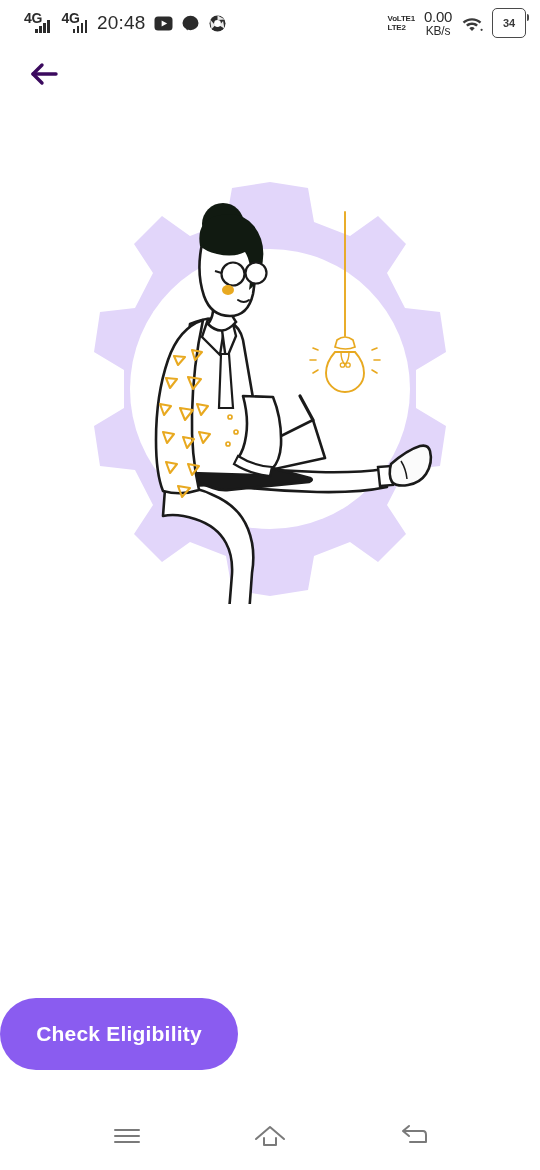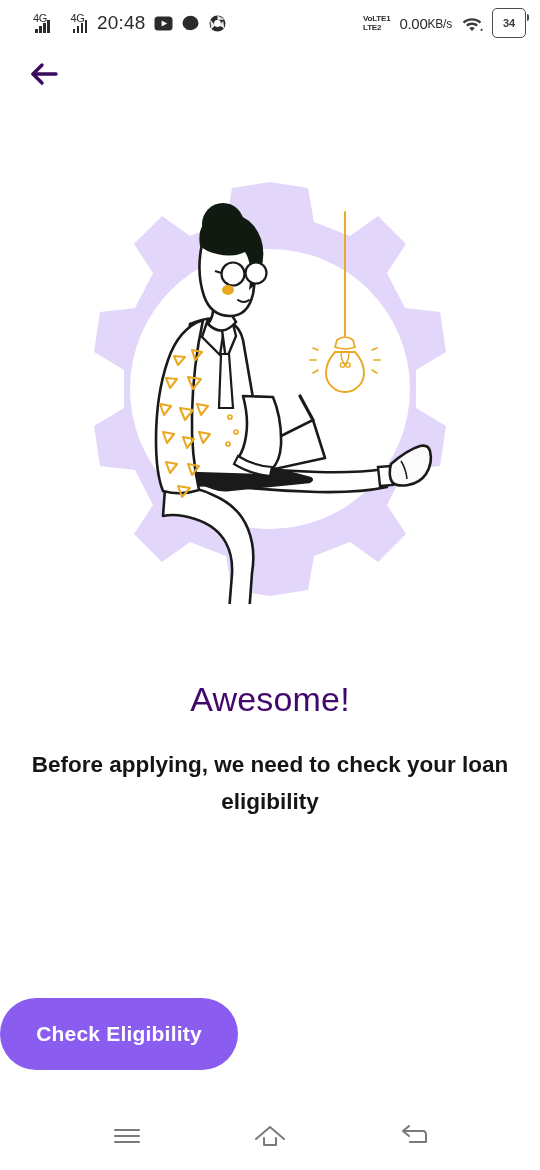--- a/index.html
+++ b/index.html
@@ -24,35 +24,35 @@
     display:flex;
     align-items:center;
     justify-content:space-between;
     padding:0 14px 0 20px;
     color:#2b2b2b;
   }
   .status-left { display:flex; align-items:center; gap:8px; }
   .status-right { display:flex; align-items:center; gap:9px; }
 
   .sig { display:flex; align-items:flex-end; gap:1px; position:relative; padding-left:15px; height:20px;}
-  .sig .g { position:absolute; left:13px; top:1px; font-size:11px; font-weight:normal; letter-spacing:-0.4px; line-height:9px;}
+  .sig .g { position:absolute; left:4px; top:1px; font-size:14px; font-weight:bold; letter-spacing:-0.4px; line-height:9px;}
   .sig .bars { display:flex; align-items:flex-end; gap:1.5px; height:14px; }
   .sig .bars i { display:block; width:2.5px; background:#2b2b2b; }
   .sig .bars i:nth-child(1){height:4px;}
   .sig .bars i:nth-child(2){height:7px;}
   .sig .bars i:nth-child(3){height:10px;}
   .sig .bars i:nth-child(4){height:13px;}
 
   .clock { font-size:19px; font-weight:500; letter-spacing:0.2px; margin-left:2px; }
 
   .app-ic { display:inline-flex; align-items:center; justify-content:center; }
 
   .volte { display:flex; flex-direction:column; justify-content:flex-end;
            font-size:8px; font-weight:bold; line-height:9px; letter-spacing:-0.2px; }
-  .netspeed { display:flex; flex-direction:row; align-items:center; line-height:1; }
+  .netspeed { display:flex; flex-direction:column; align-items:center; line-height:1; }
   .netspeed .val { font-size:15px; font-weight:500; letter-spacing:-0.3px; }
   .netspeed .unit { font-size:12px; letter-spacing:-0.2px; margin-top:1px; }
 
   .battery {
     position:relative;
     border:1.6px solid #4a4a4a;
     border-radius:5px;
     width:34px; height:30px;
     display:flex; align-items:center; justify-content:center;
     font-size:11px; font-weight:bold; color:#3a3a3a;
@@ -327,24 +327,20 @@
           <line x1="161.5" y1="99" x2="155" y2="97"></line>
         </g>
 
         <ellipse cx="168" cy="116" rx="6" ry="5" fill="#e8a920"></ellipse>
 
         <path fill="none" stroke="#1a1a1a" stroke-width="2" stroke-linecap="round" d="M178 126 q6 4 11 0"></path>
       </g>
     </svg>
   </div>
 
-  <div class="content">
-    <div class="headline">Awesome!</div>
-    <div class="subtext">Before applying, we need to check your loan eligibility</div>
-  </div>
 
   <div class="cta-wrap">
     <button class="cta-btn">Check Eligibility</button>
   </div>
 
   <div class="nav-bar">
     <div class="nav-btn">
       <span>
         <svg width="30" height="24" viewBox="0 0 30 24">
           <g stroke="#7a7a7a" stroke-width="2" stroke-linecap="round">

